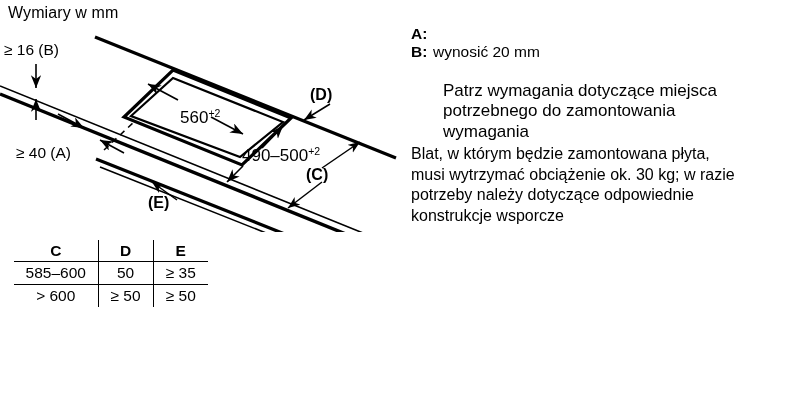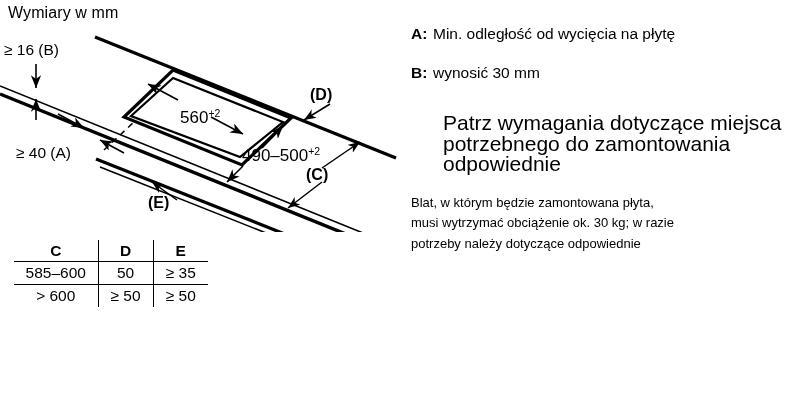--- a/index.html
+++ b/index.html
@@ -96,30 +96,30 @@
     padding-left: 22px;
   }
   .legend-item .key {
     position: absolute;
     left: 0;
     top: 0;
     font-weight: bold;
   }
   .legend-note {
     display: block;
-    font-size: 21px;
+    font-size: 17px;
     line-height: 20.5px;
     padding-left: 32px;
-    margin-top: 30px;
+    margin-top: 18px;
   }
   .legend-block {
     display: block;
-    font-size: 13px;
+    font-size: 16px;
     line-height: 20.5px;
-    margin-top: 18px;
+    margin-top: 2px;
   }
   .txt-line { display: block; }
 </style>
 </head>
 <body>
 
 <div id="page">
 
   <div id="title">Wymiary w mm</div>
 
@@ -209,35 +209,35 @@
           <td class="sep">≥ 50</td>
         </tr>
       </tbody>
     </table>
   </div>
 
   <div id="legend">
 
     <div class="legend-item">
       <span class="key">A:</span>
-      <span class="txt-line">Min. odległość od wycięcia na płytę</span>
     </div>
 
     <div class="legend-item">
       <span class="key">B:</span>
-      <span class="txt-line">wynosić 30 mm</span>
+      <span class="txt-line">wynosić 20 mm</span>
     </div>
 
     <div class="legend-note">
       <span class="txt-line">Patrz wymagania dotyczące miejsca</span>
       <span class="txt-line">potrzebnego do zamontowania</span>
-      <span class="txt-line">odpowiednie</span>
+      <span class="txt-line">wymagania</span>
     </div>
 
     <div class="legend-block">
       <span class="txt-line">Blat, w którym będzie zamontowana płyta,</span>
       <span class="txt-line">musi wytrzymać obciążenie ok. 30 kg; w razie</span>
       <span class="txt-line">potrzeby należy dotyczące odpowiednie</span>
+      <span class="txt-line">konstrukcje wsporcze</span>
     </div>
 
   </div>
 
 </div>
 
 </body></html>

